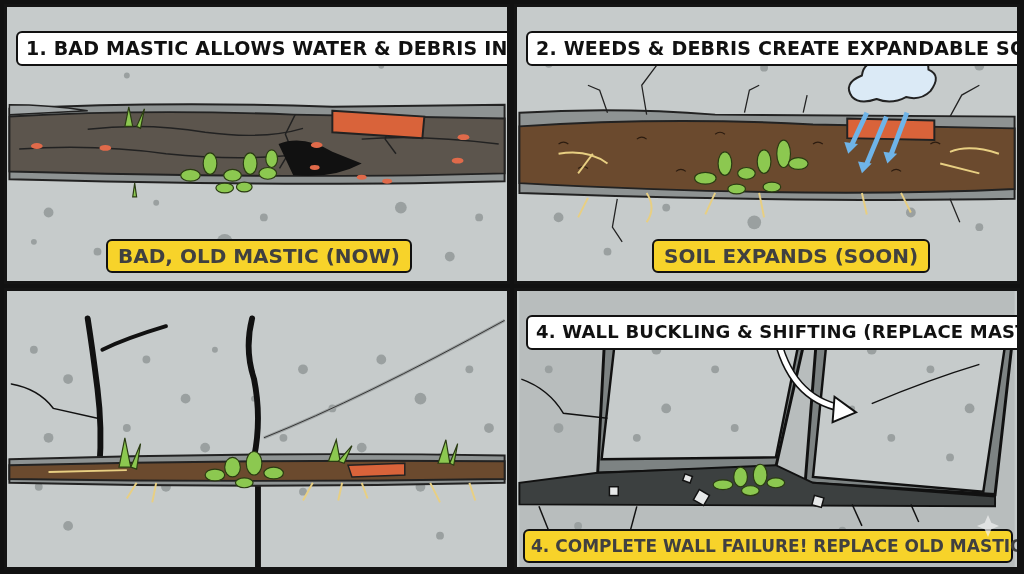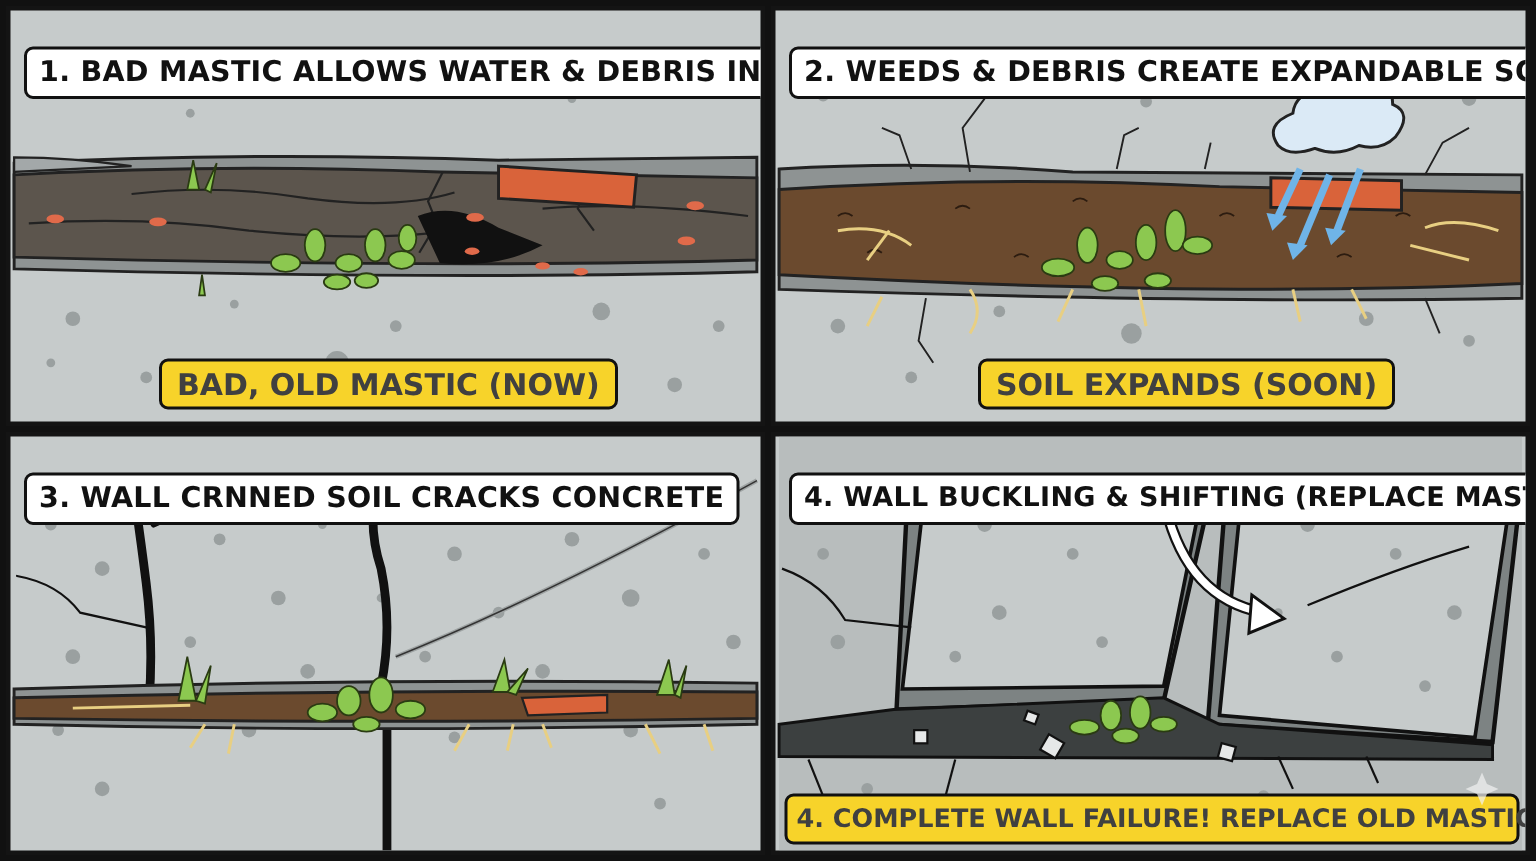--- a/index.html
+++ b/index.html
@@ -223,21 +223,20 @@
           <path d="M336,174 L350,158 L342,176 Z"></path>
         <path d="M438,176 L446,152 L450,176 Z"></path>
           <path d="M450,176 L458,156 L454,178 Z"></path>
         <ellipse cx="210" cy="188" rx="10" ry="6"></ellipse>
           <ellipse cx="228" cy="180" rx="8" ry="10"></ellipse>
           <ellipse cx="250" cy="176" rx="8" ry="12"></ellipse>
         <ellipse cx="270" cy="186" rx="10" ry="6"></ellipse>
           <ellipse cx="240" cy="196" rx="9" ry="5"></ellipse>
       </g>
     </svg>
-    <div class="title">3. WALL CRNNED SOIL CRACKS CONCRETE</div>
   </div>
 
   <div class="panel p4">
     <svg class="art" viewBox="0 0 506 282">
       <rect x="0" y="0" width="506" height="282" fill="#b8bdbd"></rect>
       <path d="M88,30 L296,30 L262,180 L80,186 Z" fill="#7d8383" stroke="#111" stroke-width="3"></path>
       <path d="M100,30 L290,30 L262,170 L84,172 Z" fill="#c6cbcb" stroke="#111" stroke-width="2.5"></path>
       <path d="M305,30 L506,30 L486,208 L292,196 Z" fill="#7d8383" stroke="#111" stroke-width="3"></path>
       <path d="M316,30 L500,30 L474,205 L300,190 Z" fill="#c6cbcb" stroke="#111" stroke-width="2.5"></path>
       <path d="M78,186 L262,178 L300,196 L486,210 L486,220 L0,218 L0,196 Z" fill="#3c4040" stroke="#111" stroke-width="2"></path>

